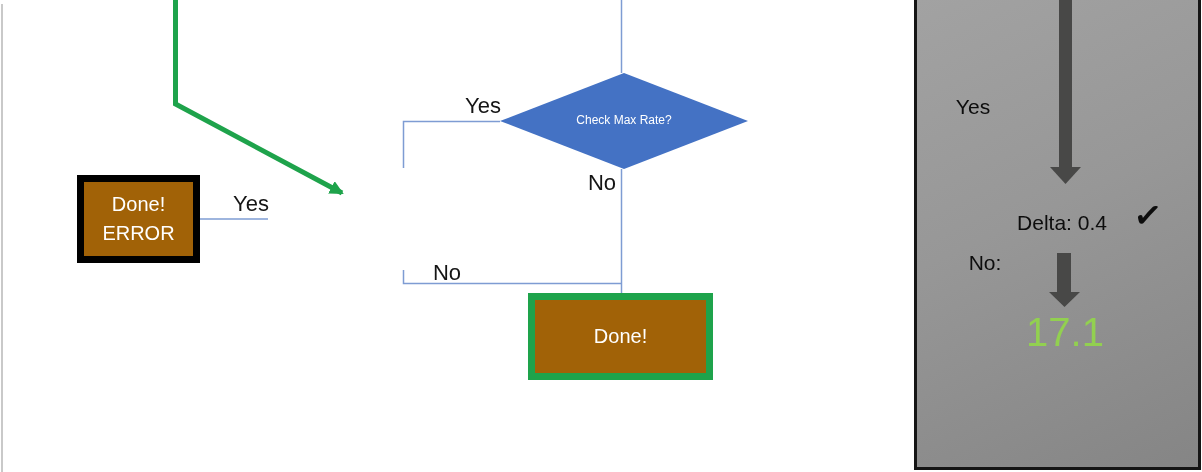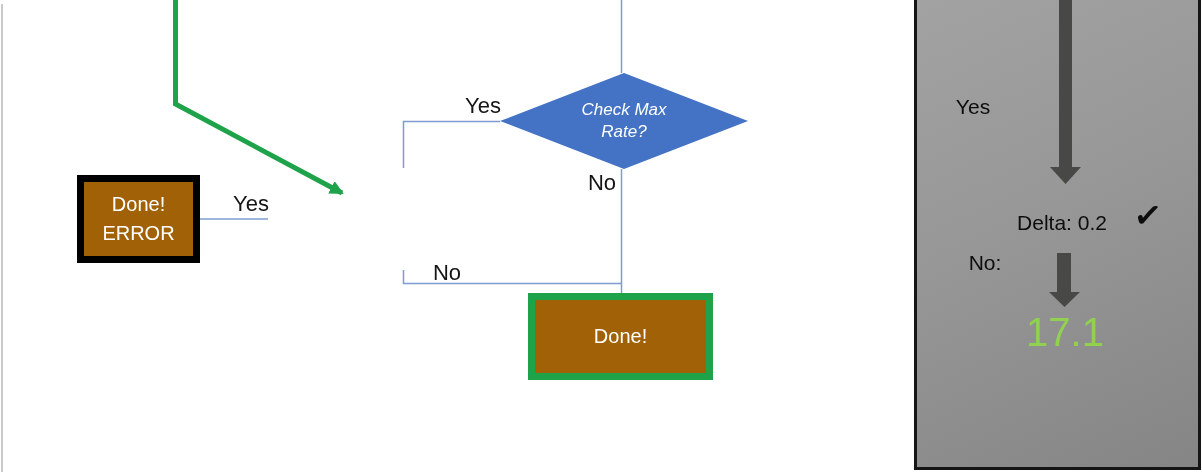--- a/index.html
+++ b/index.html
@@ -23,21 +23,21 @@
   #connector-svg { left: 0; top: 0; }
 
   
   .diamond {
     background: #4472C4;
     clip-path: polygon(50% 0%, 100% 50%, 50% 100%, 0% 50%);
     display: flex; align-items: center; justify-content: center;
     text-align: center;
   }
   .diamond .dtext {
-    color: #ffffff; font-size: 17px; line-height: 1.3; font-style: italic;
+    color: #ffffff; font-size: 12px; line-height: 1.3;
   }
   #diamond-check-max { left: 500px; top: 73px; width: 248px; height: 96px; }
   #diamond-check-max .dtext { width: 112px; }
   #diamond-rate { left: 267px; top: 168px; width: 274px; height: 102px; }
   #diamond-rate .dtext { width: 104px; }
 
   
   .termbox {
     background: #a16207;
     display: flex; flex-direction: column;
@@ -130,21 +130,21 @@
   <div id="label-d2-yes" class="abs branch-label">Yes</div>
   <div id="label-d2-no" class="abs branch-label">No</div>
 
   <div id="side-panel" class="abs">
     <div id="big-arrow-shaft" class="gray-arrow-shaft"></div>
     <div id="big-arrow-head" class="gray-arrow-head"></div>
 
     <div id="panel-yes" class="panel-text">Yes</div>
 
     <div id="panel-no" class="panel-text">No:</div>
-    <div id="panel-delta" class="panel-text">Delta: 0.2</div>
+    <div id="panel-delta" class="panel-text">Delta: 0.4</div>
     <div id="panel-check" class="panel-text">✓</div>
 
     <div id="small-arrow-shaft" class="gray-arrow-shaft"></div>
     <div id="small-arrow-head" class="gray-arrow-head"></div>
 
     <div id="panel-result" class="panel-text">17.1</div>
   </div>
 
 </div>
 

